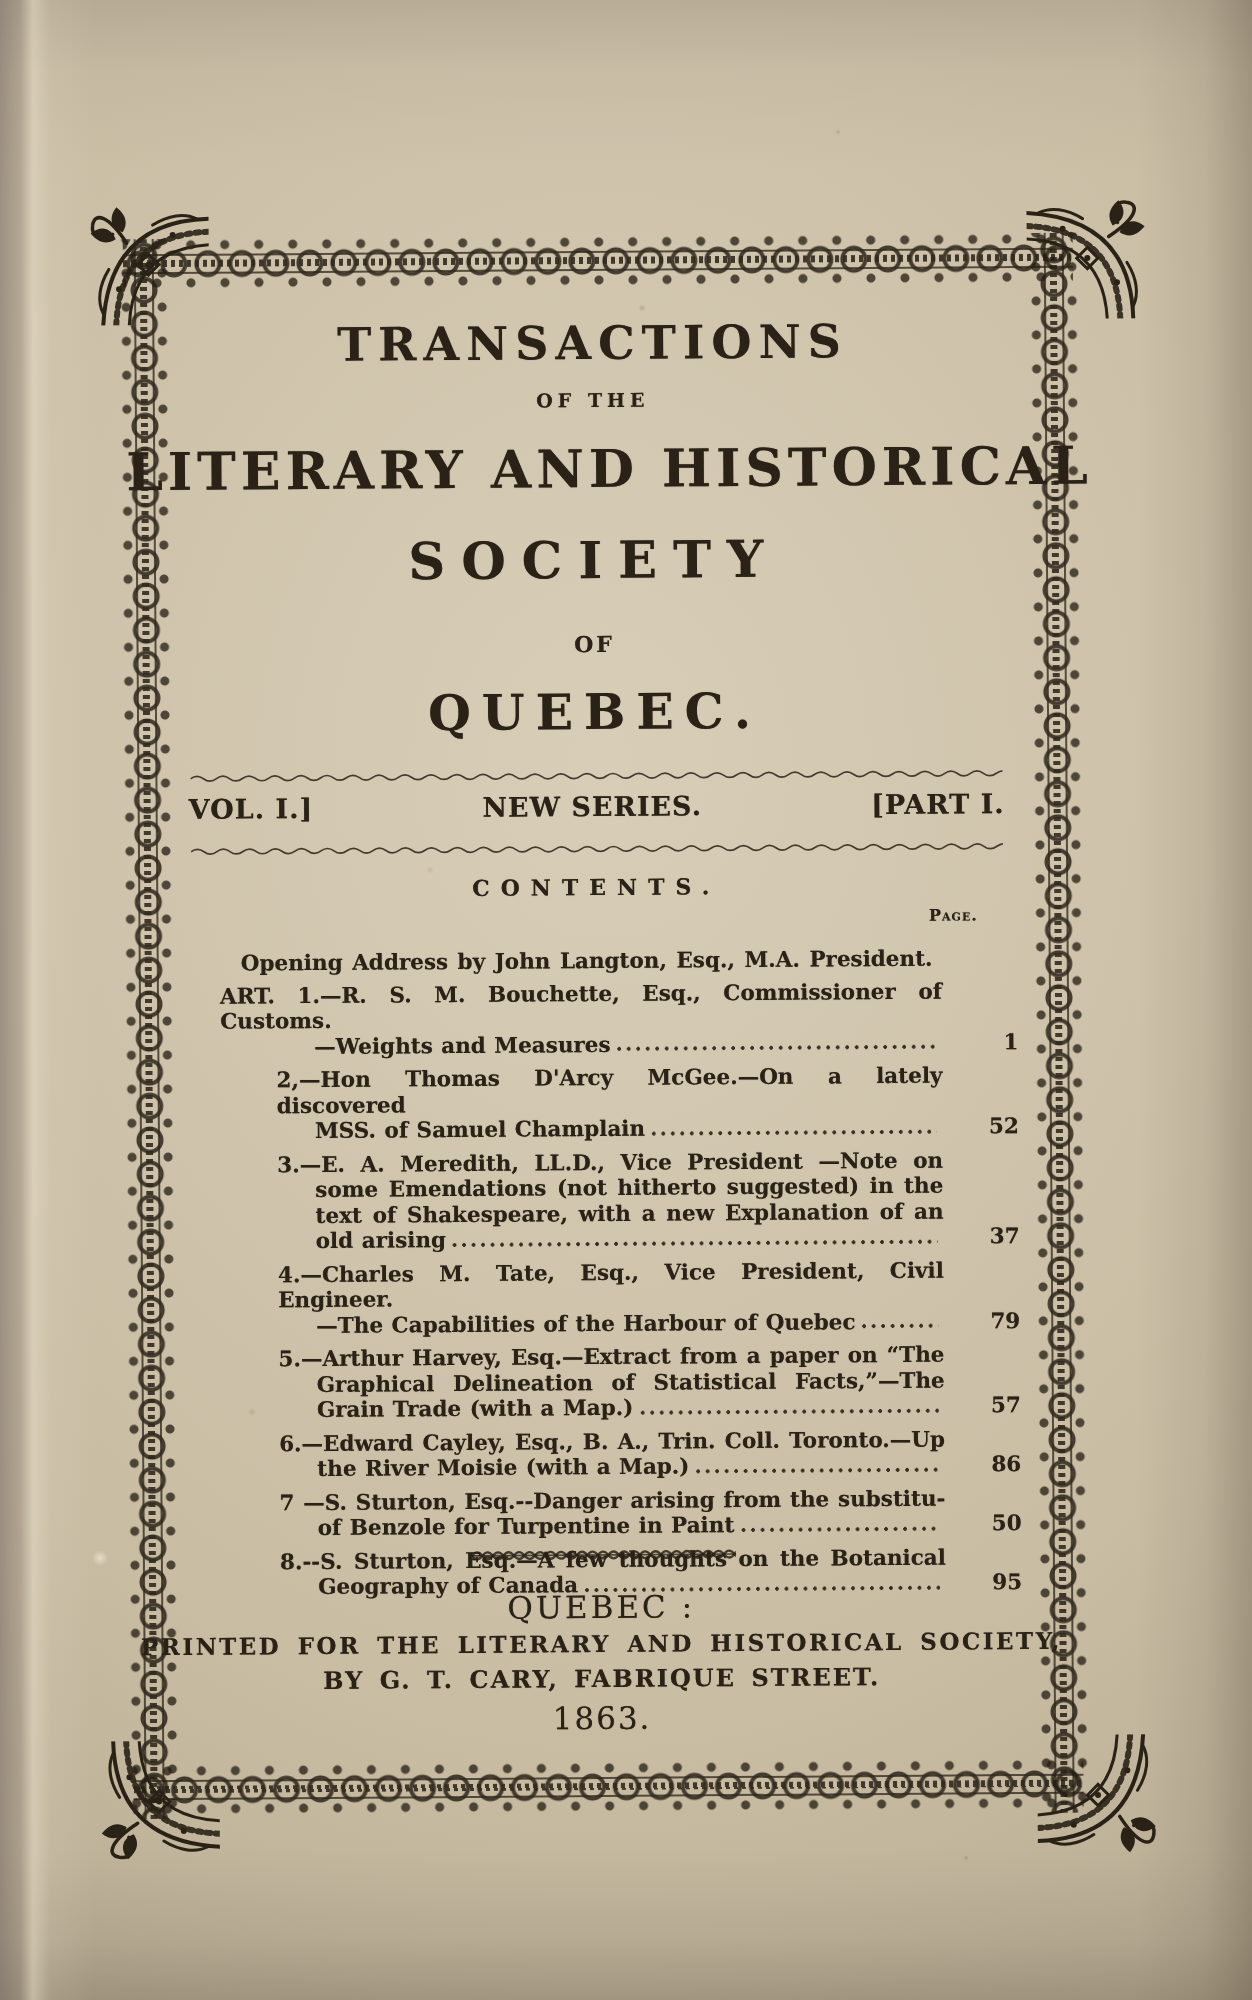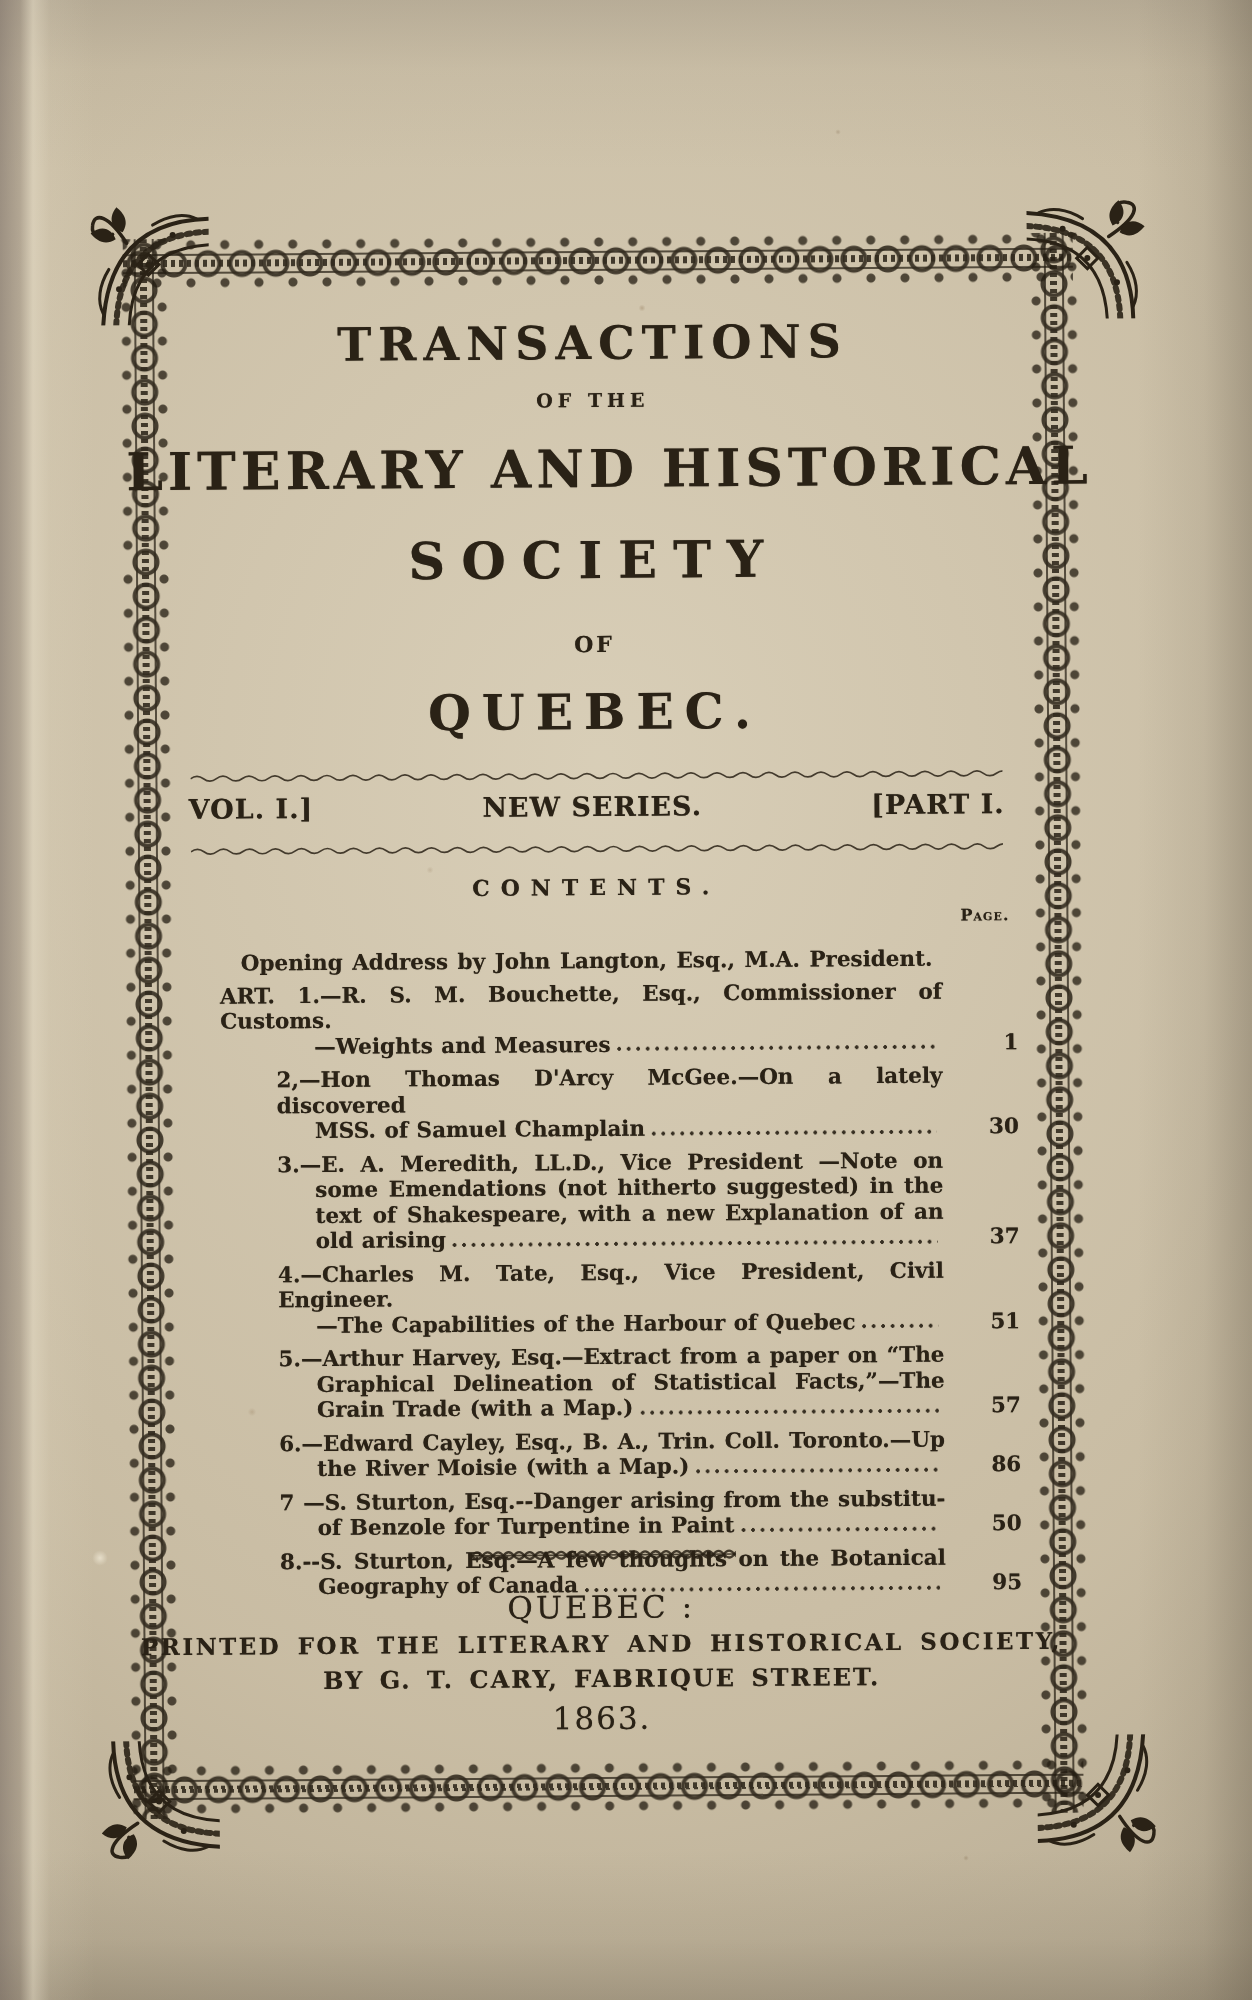--- a/index.html
+++ b/index.html
@@ -85,21 +85,21 @@
   #divider{top:1547px;left:468px;width:264px;height:14px;}
 
   .series{
     position:absolute;top:791px;left:190px;width:816px;
     display:flex;justify-content:space-between;align-items:baseline;
     font-size:27px;font-weight:bold;letter-spacing:1px;
   }
 
   .contents-h{top:874px;font-size:22px;font-weight:bold;letter-spacing:11px;}
   .page-label{
-    position:absolute;top:908px;left:898px;width:112px;text-align:right;
+    position:absolute;top:908px;left:898px;width:112px;text-align:center;
     font-size:16px;font-weight:bold;font-variant:small-caps;letter-spacing:1px;
   }
 
   
   .toc{
     position:absolute;top:948px;left:314px;width:628px;
     font-size:21.5px;font-weight:bold;line-height:25.5px;word-spacing:1px;
   }
   .toc-preamble{margin-left:-73px;margin-bottom:7px;white-space:nowrap;word-spacing:2px;}
   .toc-item{margin-bottom:8px;position:relative;}
@@ -247,39 +247,39 @@
               <span>—Weights and Measures</span>
               <span class="leader"></span>
               <span class="page-num">1</span>
             </div>
           </div>
           <div class="toc-item">
             <div class="toc-line first j">2,—Hon Thomas D'Arcy McGee.—On a lately discovered</div>
             <div class="toc-line last">
               <span>MSS. of Samuel Champlain</span>
               <span class="leader"></span>
-              <span class="page-num">30</span>
+              <span class="page-num">52</span>
             </div>
           </div>
           <div class="toc-item">
             <div class="toc-line first j">3.—E. A. Meredith, LL.D., Vice President —Note on</div>
             <div class="toc-line j">some Emendations (not hitherto suggested) in the</div>
             <div class="toc-line j">text of Shakespeare, with a new Explanation of an</div>
             <div class="toc-line last">
               <span>old arising</span>
               <span class="leader"></span>
               <span class="page-num">37</span>
             </div>
           </div>
           <div class="toc-item">
             <div class="toc-line first j">4.—Charles M. Tate, Esq., Vice President, Civil Engineer.</div>
             <div class="toc-line last">
               <span>—The Capabilities of the Harbour of Quebec</span>
               <span class="leader"></span>
-              <span class="page-num">51</span>
+              <span class="page-num">79</span>
             </div>
           </div>
           <div class="toc-item">
             <div class="toc-line first j">5.—Arthur Harvey, Esq.—Extract from a paper on “The</div>
             <div class="toc-line j">Graphical Delineation of Statistical Facts,”—The</div>
             <div class="toc-line last">
               <span>Grain Trade (with a Map.)</span>
               <span class="leader"></span>
               <span class="page-num">57</span>
             </div>

